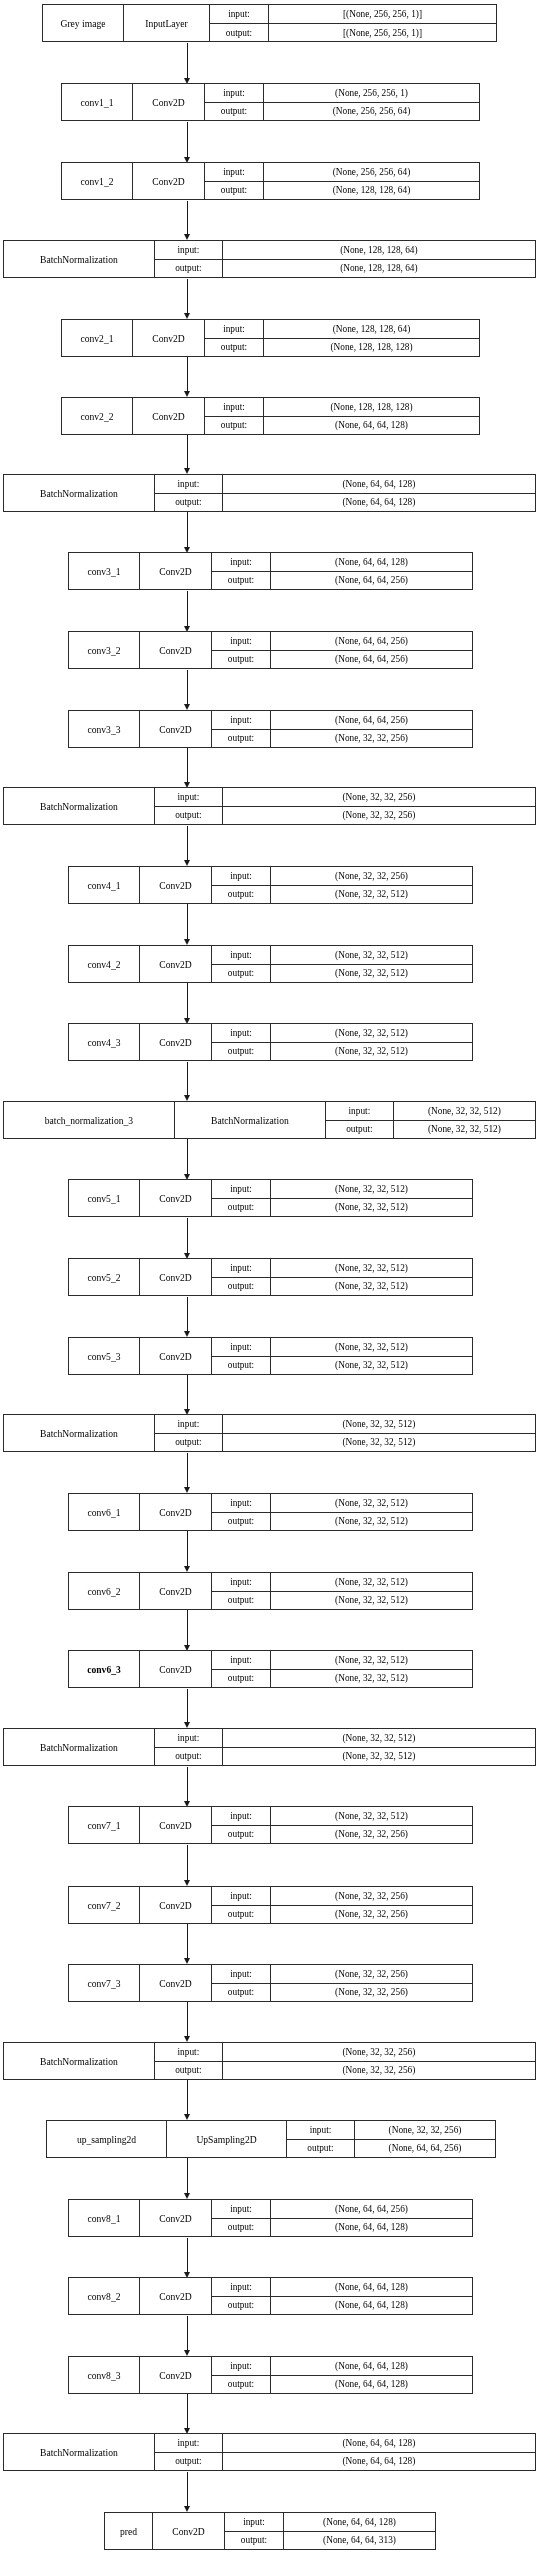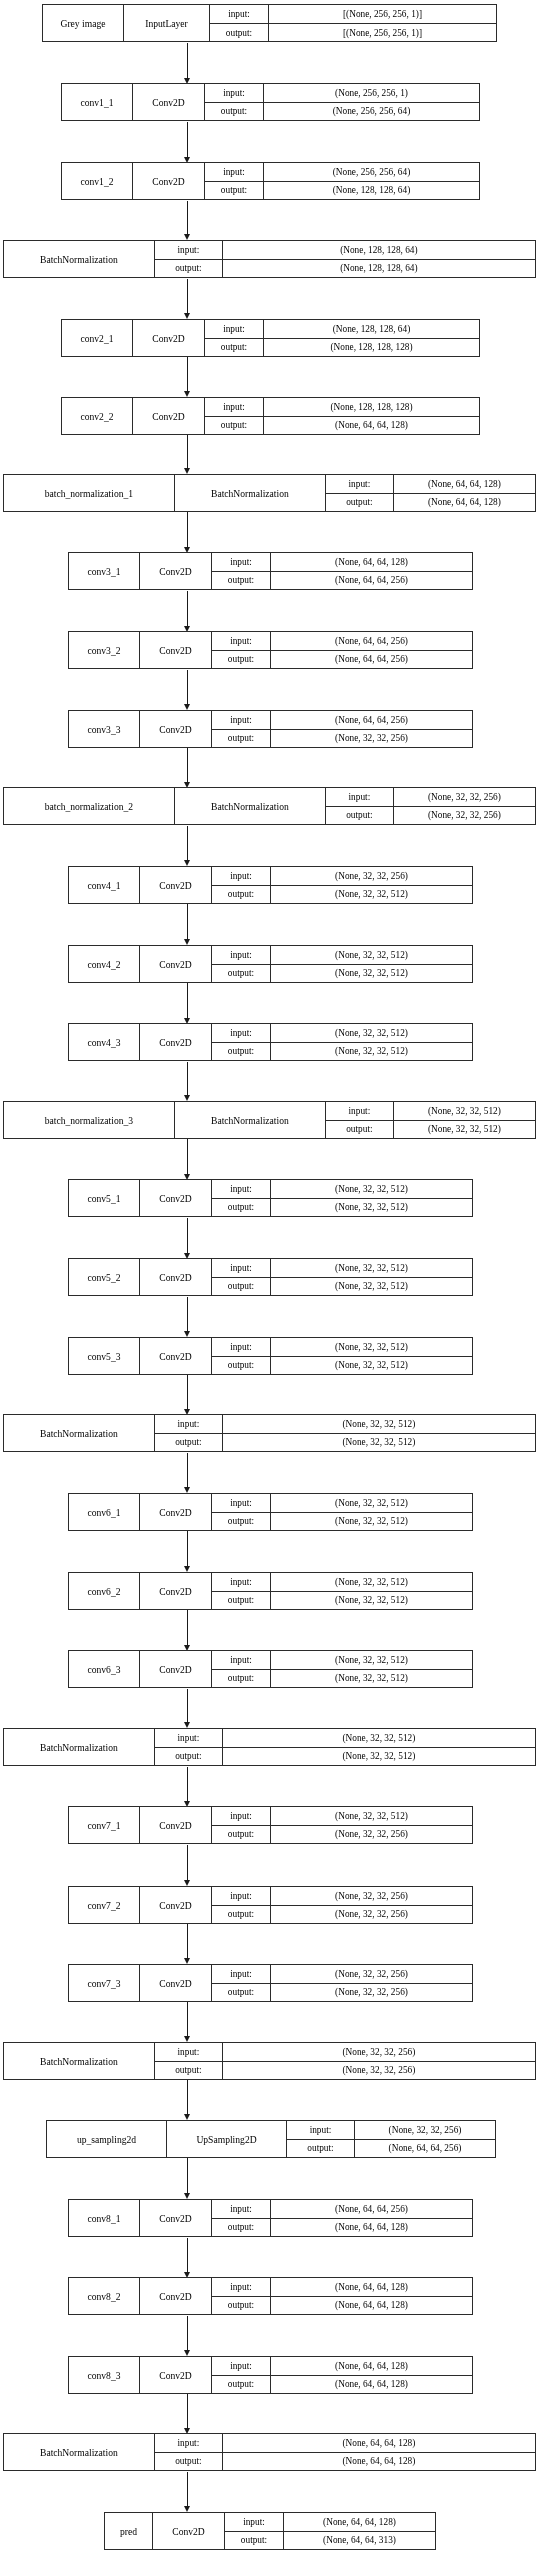--- a/index.html
+++ b/index.html
@@ -189,21 +189,20 @@
         </div>
         <div class="io-row bottom">
           <div class="io-label" style="width: 59px;">output:</div>
           <div class="io-val">(None, 64, 64, 128)</div>
         </div>
       </div>
     </div>
     <div class="edge" style="left: 187px; top: 435px; height: 33px;"></div>
     <div class="arrow" style="left: 184px; top: 468px;"></div>
     <div class="node" style="left: 2.9px; top: 474px; width: 533px; height: 38px;">
-      <div class="cell-name" style="width: 171px;">batch_normalization_1</div>
       <div class="cell-type" style="width: 151px;">BatchNormalization</div>
       <div class="io">
         <div class="io-row top">
           <div class="io-label" style="width: 68px;">input:</div>
           <div class="io-val">(None, 64, 64, 128)</div>
         </div>
         <div class="io-row bottom">
           <div class="io-label" style="width: 68px;">output:</div>
           <div class="io-val">(None, 64, 64, 128)</div>
         </div>
@@ -253,21 +252,20 @@
         </div>
         <div class="io-row bottom">
           <div class="io-label" style="width: 59px;">output:</div>
           <div class="io-val">(None, 32, 32, 256)</div>
         </div>
       </div>
     </div>
     <div class="edge" style="left: 187px; top: 748px; height: 34px;"></div>
     <div class="arrow" style="left: 184px; top: 782px;"></div>
     <div class="node" style="left: 2.9px; top: 787px; width: 533px; height: 38px;">
-      <div class="cell-name" style="width: 171px;">batch_normalization_2</div>
       <div class="cell-type" style="width: 151px;">BatchNormalization</div>
       <div class="io">
         <div class="io-row top">
           <div class="io-label" style="width: 68px;">input:</div>
           <div class="io-val">(None, 32, 32, 256)</div>
         </div>
         <div class="io-row bottom">
           <div class="io-label" style="width: 68px;">output:</div>
           <div class="io-val">(None, 32, 32, 256)</div>
         </div>
@@ -428,21 +426,21 @@
         </div>
         <div class="io-row bottom">
           <div class="io-label" style="width: 59px;">output:</div>
           <div class="io-val">(None, 32, 32, 512)</div>
         </div>
       </div>
     </div>
     <div class="edge" style="left: 187px; top: 1610px; height: 35px;"></div>
     <div class="arrow" style="left: 184px; top: 1645px;"></div>
     <div class="node" style="left: 68px; top: 1650px; width: 405px; height: 38px;">
-      <div class="cell-name" style="width: 71px;">conv6_3</div>
+      <div class="cell-name" style="width: 71px; font-weight: bold;">conv6_3</div>
       <div class="cell-type" style="width: 72px;">Conv2D</div>
       <div class="io">
         <div class="io-row top">
           <div class="io-label" style="width: 59px;">input:</div>
           <div class="io-val">(None, 32, 32, 512)</div>
         </div>
         <div class="io-row bottom">
           <div class="io-label" style="width: 59px;">output:</div>
           <div class="io-val">(None, 32, 32, 512)</div>
         </div>

